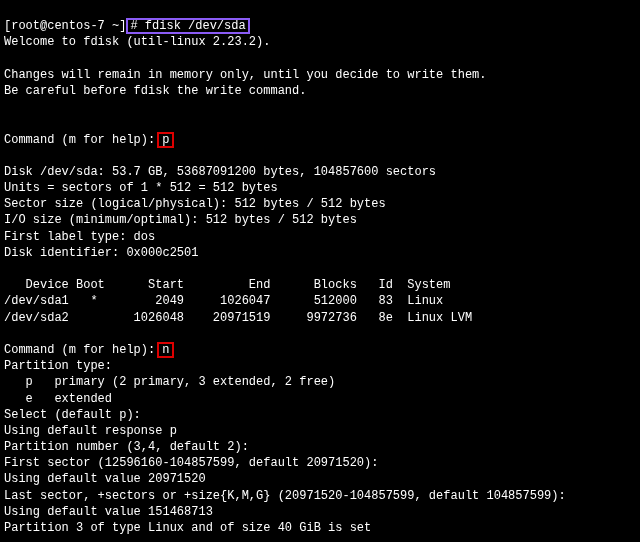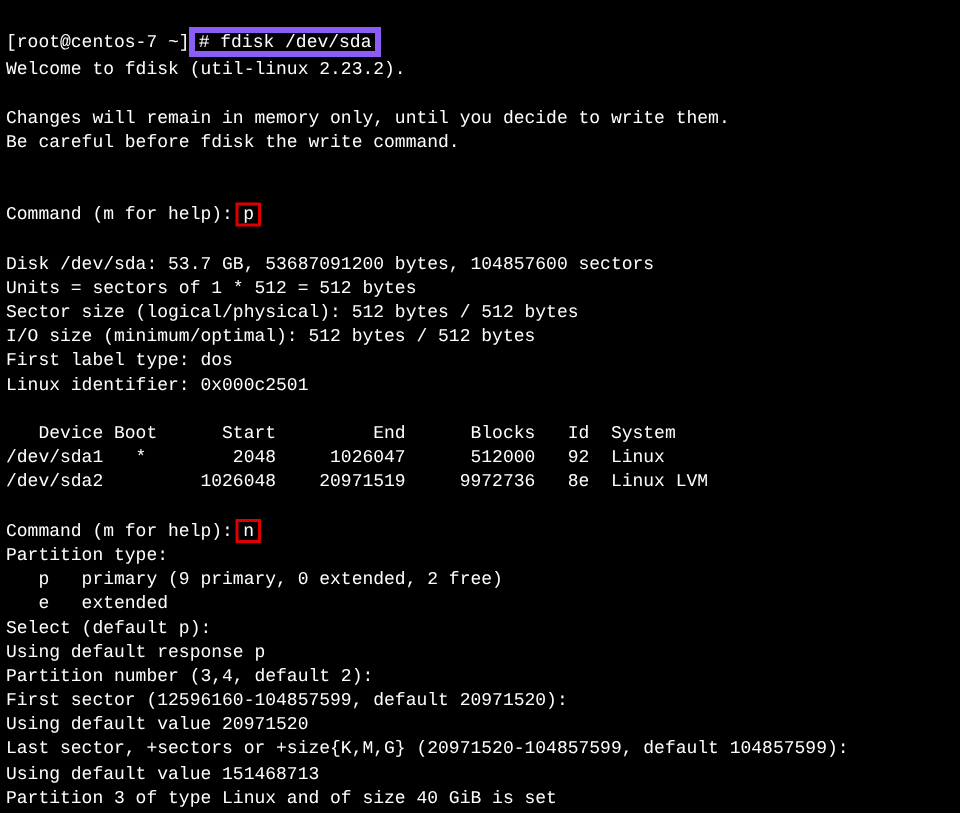--- a/index.html
+++ b/index.html
@@ -13,21 +13,21 @@
     width: 640px;
     height: 542px;
     overflow: hidden;
   }
   .terminal {
     padding: 2px 4px;
     white-space: pre;
   }
   .hl-red {
     display: inline-block;
-    border: 4px solid #8b5cf6;
+    border: 2px solid #8b5cf6;
     padding: 0 2px;
     line-height: 1.0;
     vertical-align: baseline;
   }
   .hl-input {
     display: inline-block;
     border: 2px solid #d00;
     padding: 0 3px;
     line-height: 1.0;
     vertical-align: baseline;
@@ -45,29 +45,29 @@
 <span>Be careful before fdisk the write command.</span>
 
 
 <span>Command (m for help):</span><span class="hl-input">p</span>
 
 <span>Disk /dev/sda: 53.7 GB, 53687091200 bytes, 104857600 sectors</span>
 <span>Units = sectors of 1 * 512 = 512 bytes</span>
 <span>Sector size (logical/physical): 512 bytes / 512 bytes</span>
 <span>I/O size (minimum/optimal): 512 bytes / 512 bytes</span>
 <span>First label type: dos</span>
-<span>Linux identifier: 0x000c2501</span>
+<span>Disk identifier: 0x000c2501</span>
 
 <span>   Device Boot      Start         End      Blocks   Id  System</span>
-<span>/dev/sda1   *        2048     1026047      512000   92  Linux</span>
+<span>/dev/sda1   *        2049     1026047      512000   83  Linux</span>
 <span>/dev/sda2         1026048    20971519     9972736   8e  Linux LVM</span>
 
 <span>Command (m for help):</span><span class="hl-input">n</span>
 <span>Partition type:</span>
-<span>   p   primary (9 primary, 0 extended, 2 free)</span>
+<span>   p   primary (2 primary, 3 extended, 2 free)</span>
 <span>   e   extended</span>
 <span>Select (default p):</span>
 <span>Using default response p</span>
 <span>Partition number (3,4, default 2):</span>
 <span>First sector (12596160-104857599, default 20971520):</span>
 <span>Using default value 20971520</span>
 <span>Last sector, +sectors or +size{K,M,G} (20971520-104857599, default 104857599):</span>
 <span>Using default value 151468713</span>
 <span>Partition 3 of type Linux and of size 40 GiB is set</span>
 

